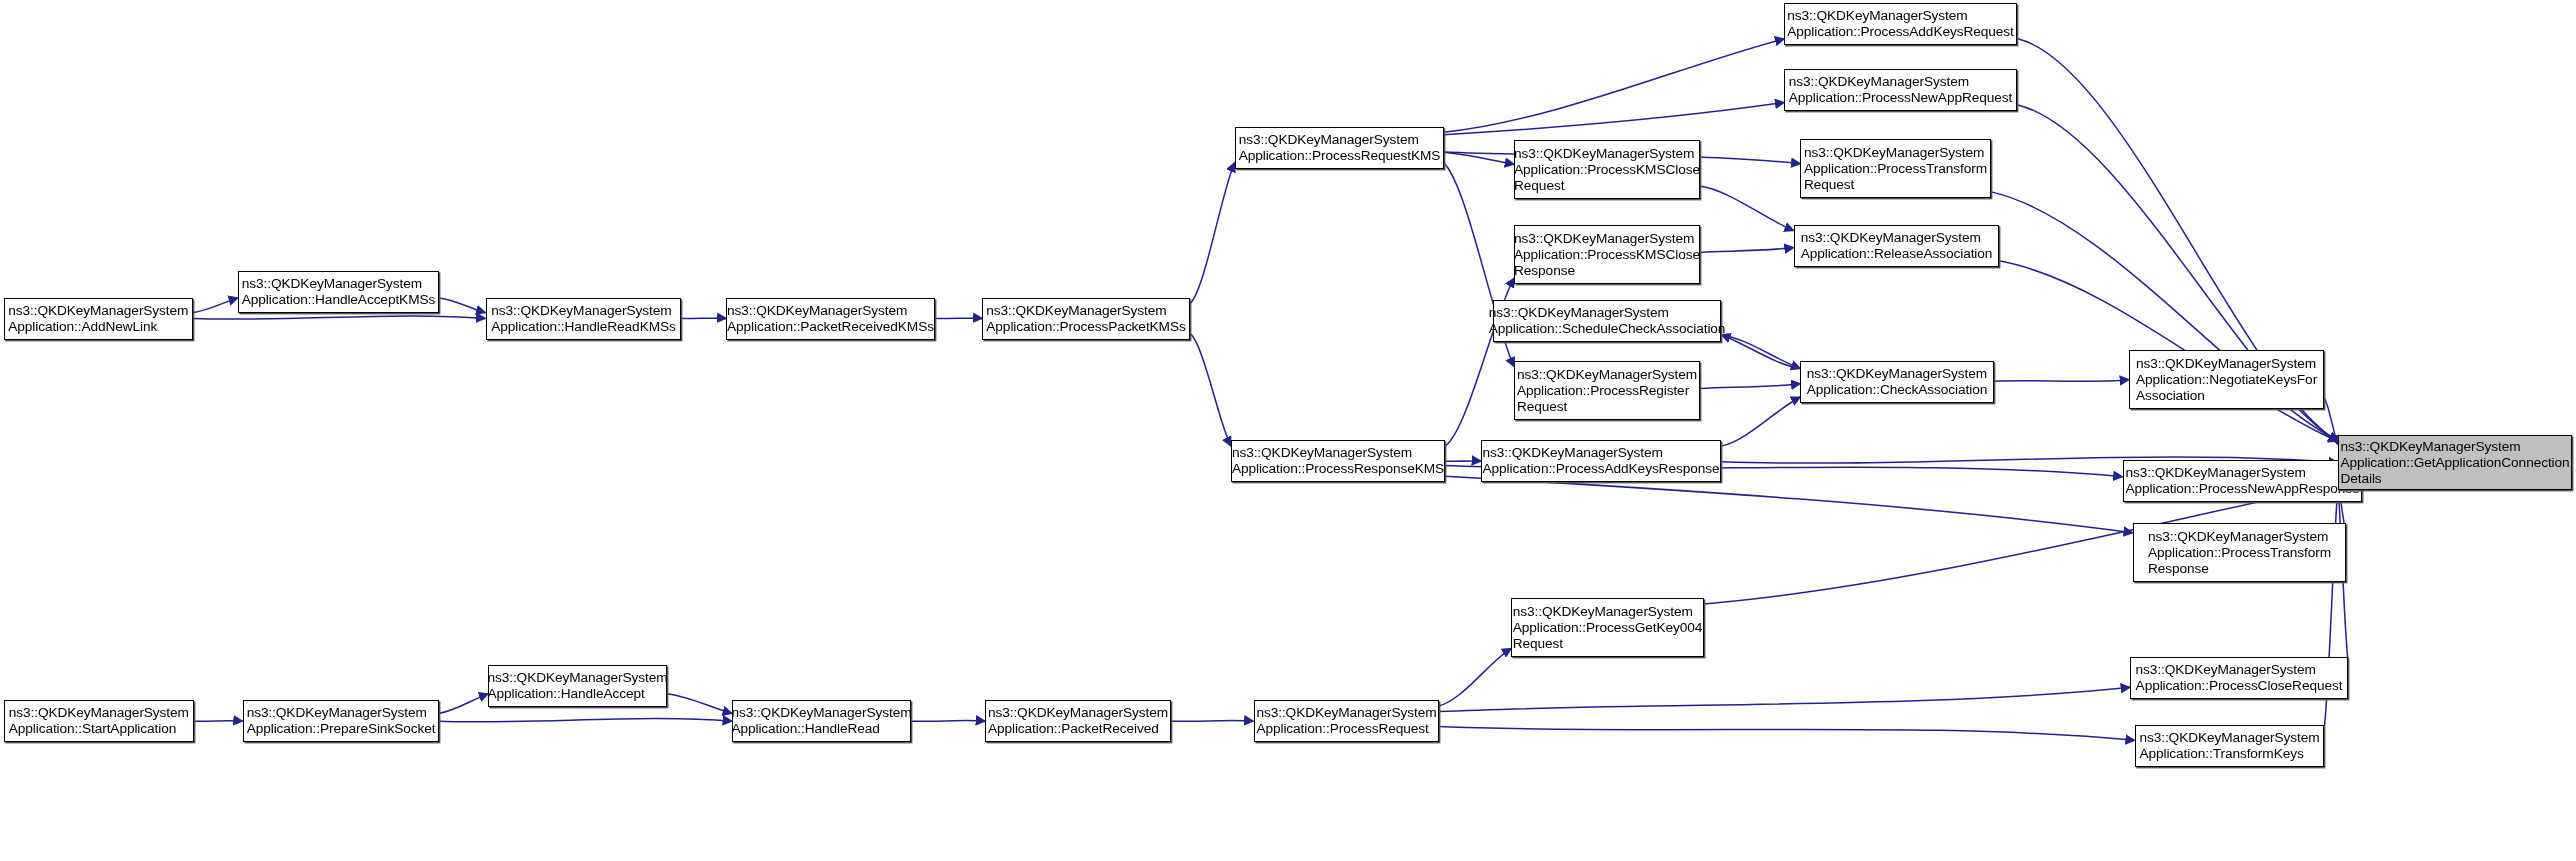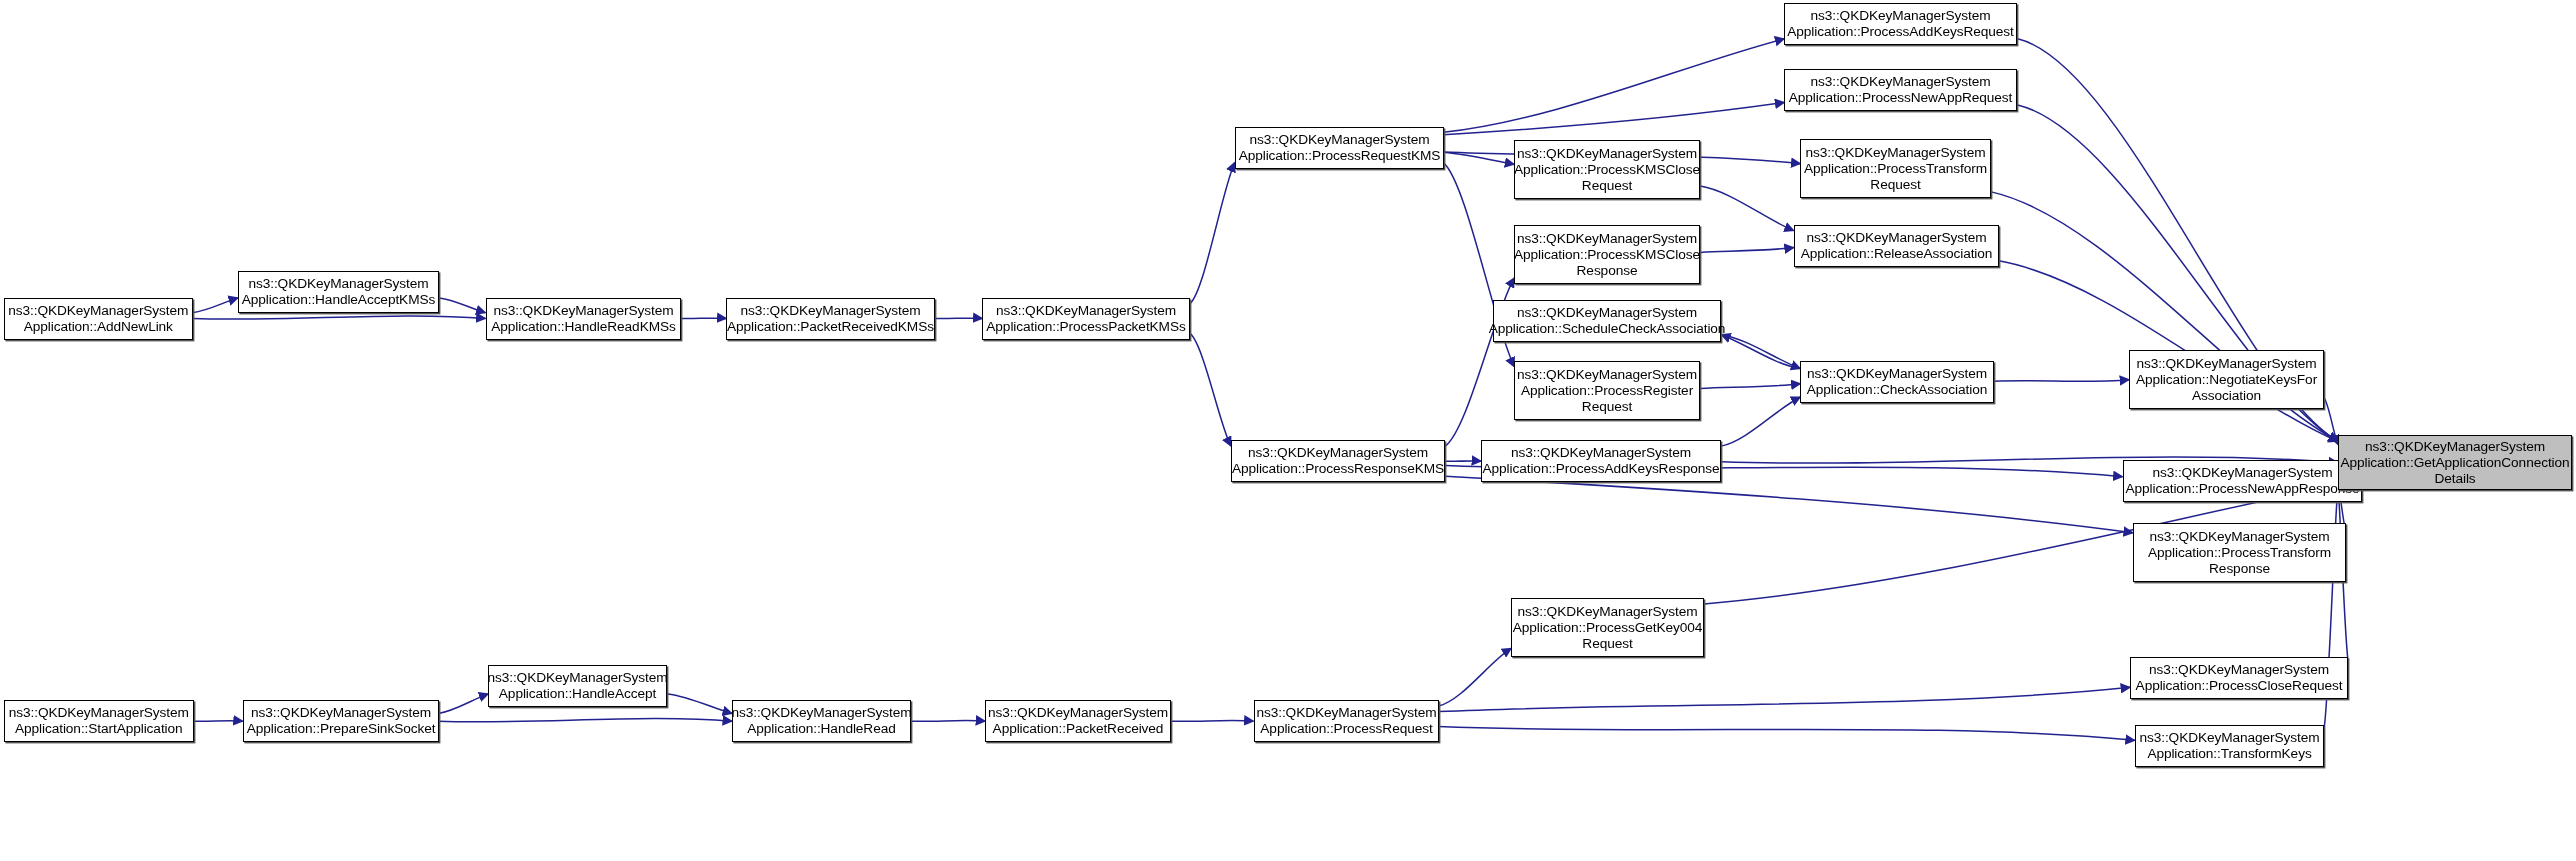--- a/index.html
+++ b/index.html
@@ -25,21 +25,20 @@
   }
   .node {
     position: absolute;
     box-sizing: border-box;
     border: 0.9px solid #000000;
     background: #ffffff;
     color: #000000;
     display: flex;
     align-items: center;
     justify-content: center;
-    text-align: center;
     font-size: 13.7px;
     line-height: 16px;
     letter-spacing: -0.1px;
     padding: 0 5px;
     white-space: pre-line;
     z-index: 5;
   }
   .node.shadowed {
     box-shadow: 1.4px 1.4px 0 0 #555555;
   }

